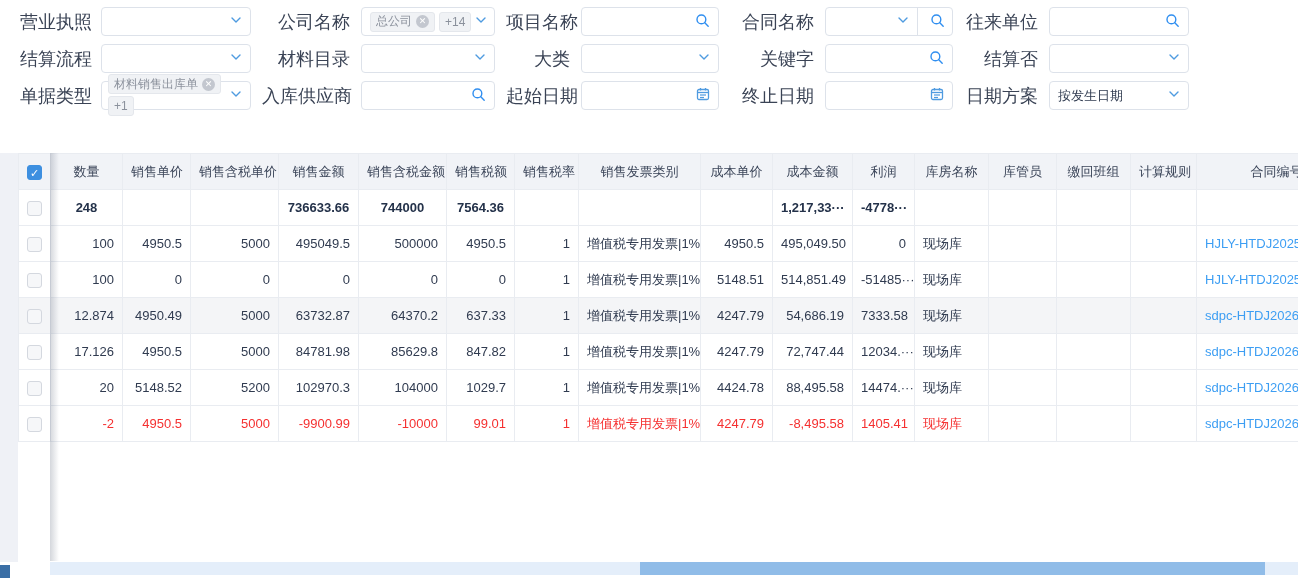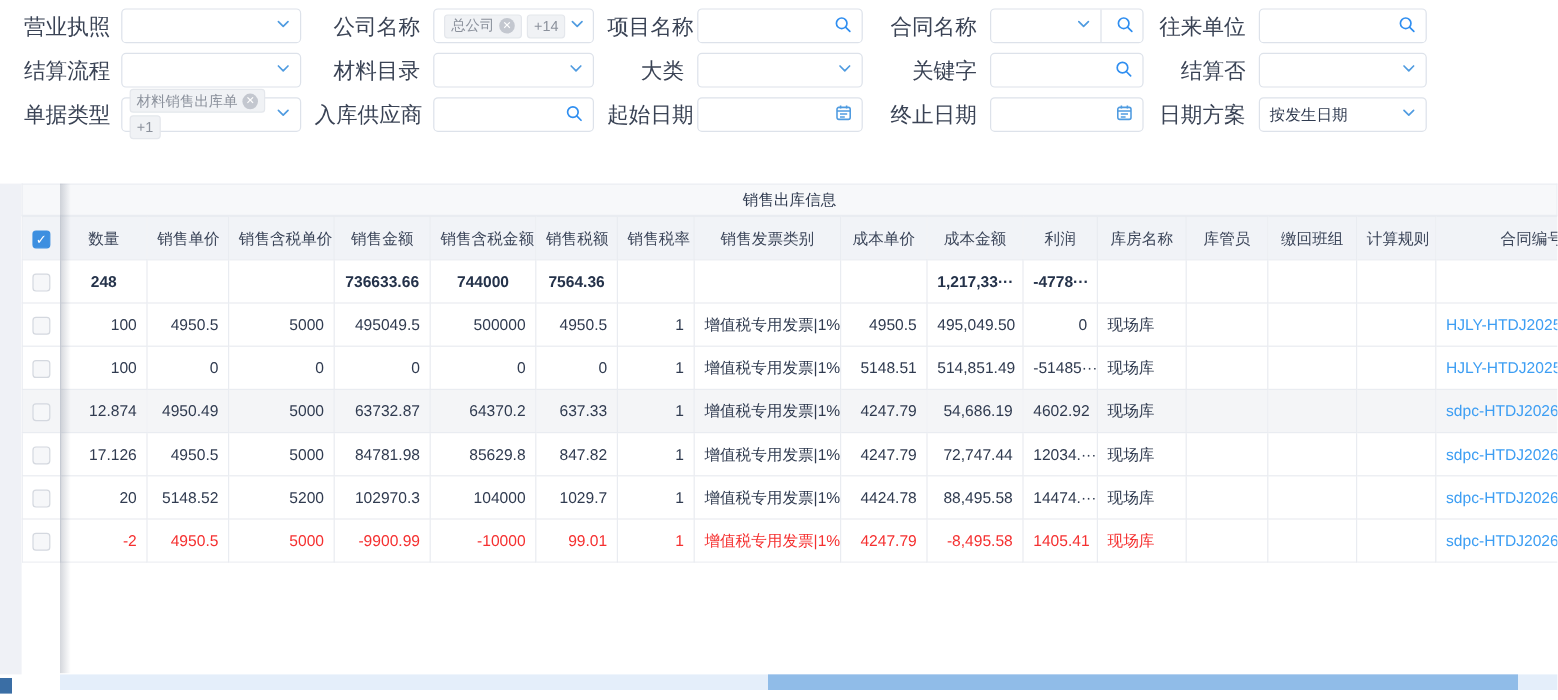--- a/index.html
+++ b/index.html
@@ -282,21 +282,20 @@
           <path d="M5 5l4 4M9 5l-4 4" stroke="#e5484d" stroke-width="1.3" stroke-linecap="round"></path>
         </svg>
       </span>
       <span>关闭</span>
     </button>
   </div>
 
 <div class="left-strip"></div>
 
 <div class="table-zone">
-  <div class="tbl-title">销售出库信息</div>
   <div class="tbl-scroll">
     <table id="grid" style="width: 1338px;">
         <colgroup>
           <col style="width:32px">
           <col style="width:72px">
           <col style="width:68px">
           <col style="width:88px">
           <col style="width:80px">
           <col style="width:88px">
           <col style="width:68px">
@@ -395,21 +394,21 @@
             <td class="num">12.874</td>
             <td class="num">4950.49</td>
             <td class="num">5000</td>
             <td class="num">63732.87</td>
             <td class="num">64370.2</td>
             <td class="num">637.33</td>
             <td class="num">1</td>
             <td class="">增值税专用发票|1%</td>
             <td class="num">4247.79</td>
             <td class="num">54,686.19</td>
-            <td class="num">4602.92</td>
+            <td class="num">7333.58</td>
             <td class="">现场库</td>
             <td class=""></td>
             <td class=""></td>
             <td class=""></td>
             <td class=""><span class="link">sdpc-HTDJ20260</span></td>
           </tr>
           <tr>
             <td class="ctr"><span class="cb"></span></td>
             <td class="num">17.126</td>
             <td class="num">4950.5</td>

